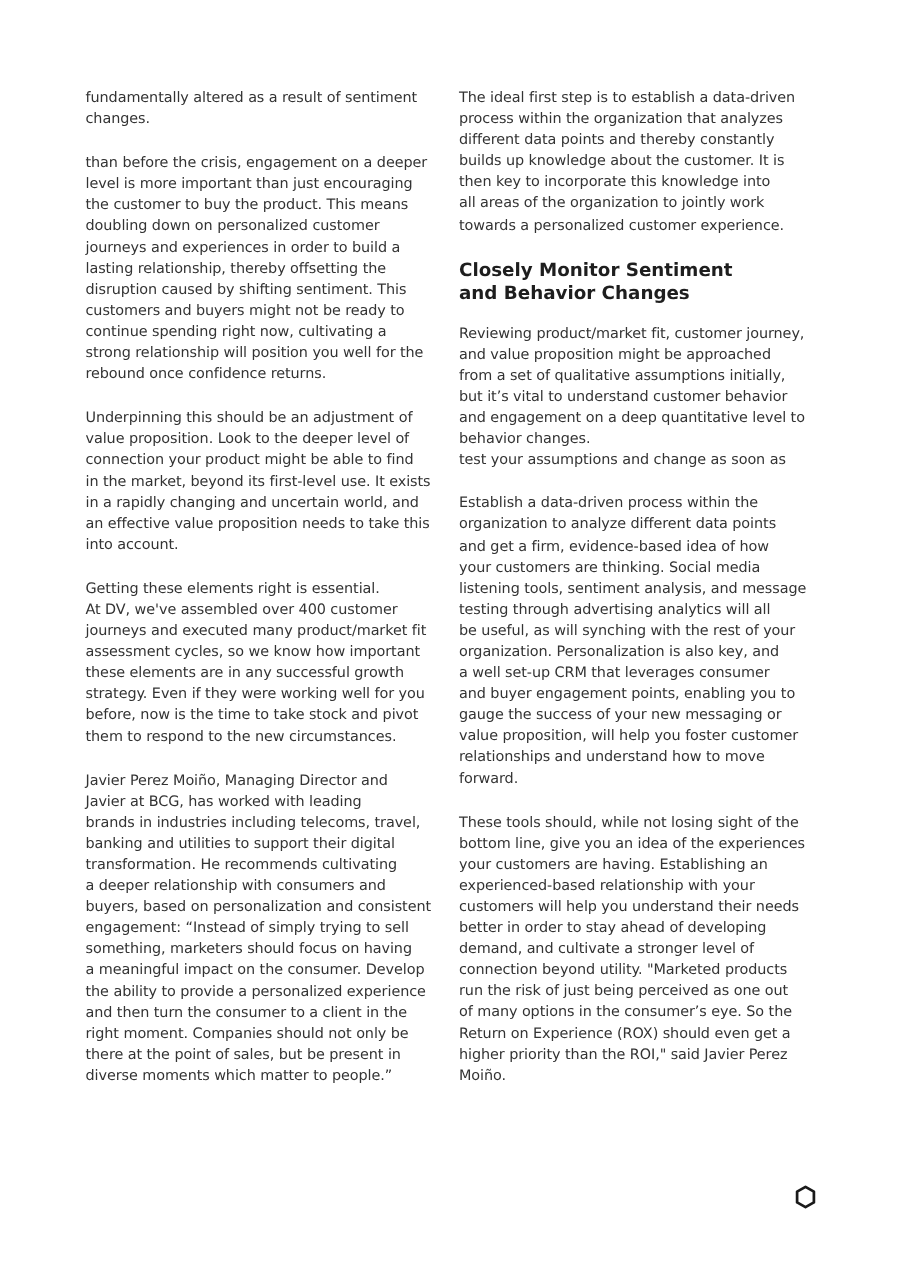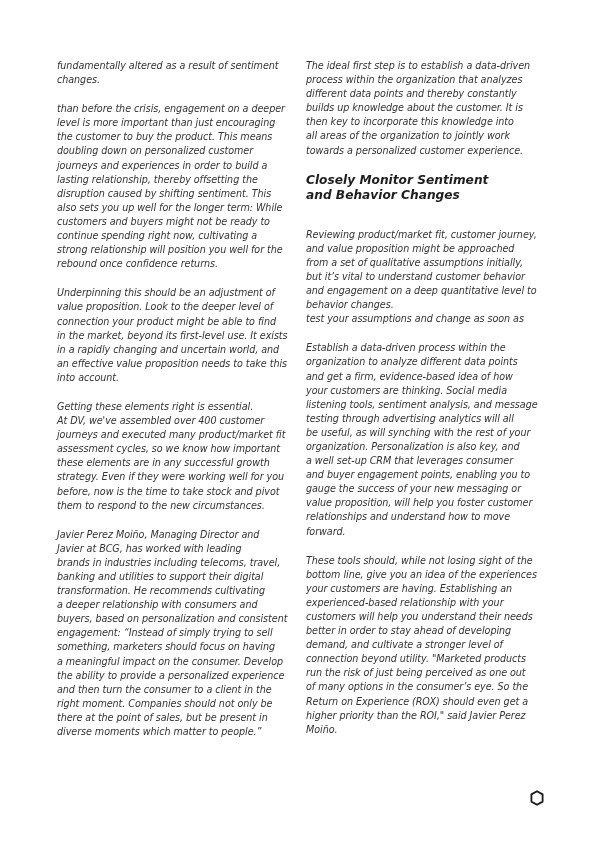--- a/index.html
+++ b/index.html
@@ -12,33 +12,32 @@
       height: 848px;
       position: relative;
       overflow: hidden;
       font-family: "DejaVu Sans", sans-serif;
       color: #2b2b2b;
     }
     .col {
       position: absolute;
       top: 59px;
       width: 236px;
-      font-style: italic;
     }
     .col-left { left: 57px; }
     .col-right { left: 306px; }
     p {
       margin: 0 0 15px 0;
       font-size: 9.6px;
       line-height: 14.1px;
       letter-spacing: -0.05px;
       color: #333333;
     }
     h2 {
-      margin: 14px 0 24px 0;
+      margin: 14px 0 12px 0;
       font-size: 12.2px;
       line-height: 15.5px;
       font-weight: bold;
       color: #1e1e1e;
     }
     .line { display: block; white-space: nowrap; }
     .logo {
       position: absolute;
       left: 530px;
       top: 790px;
@@ -55,21 +54,20 @@
       <span class="line">changes.</span>
     </p>
   <p>
       <span class="line">than before the crisis, engagement on a deeper</span>
       <span class="line">level is more important than just encouraging</span>
       <span class="line">the customer to buy the product. This means</span>
       <span class="line">doubling down on personalized customer</span>
       <span class="line">journeys and experiences in order to build a</span>
       <span class="line">lasting relationship, thereby offsetting the</span>
       <span class="line">disruption caused by shifting sentiment. This</span>
-      <span class="line">also sets you up well for the longer term: While</span>
       <span class="line">customers and buyers might not be ready to</span>
       <span class="line">continue spending right now, cultivating a</span>
       <span class="line">strong relationship will position you well for the</span>
       <span class="line">rebound once confidence returns.</span>
     </p>
   <p>
       <span class="line">Underpinning this should be an adjustment of</span>
       <span class="line">value proposition. Look to the deeper level of</span>
       <span class="line">connection your product might be able to find</span>
       <span class="line">in the market, beyond its first-level use. It exists</span>

